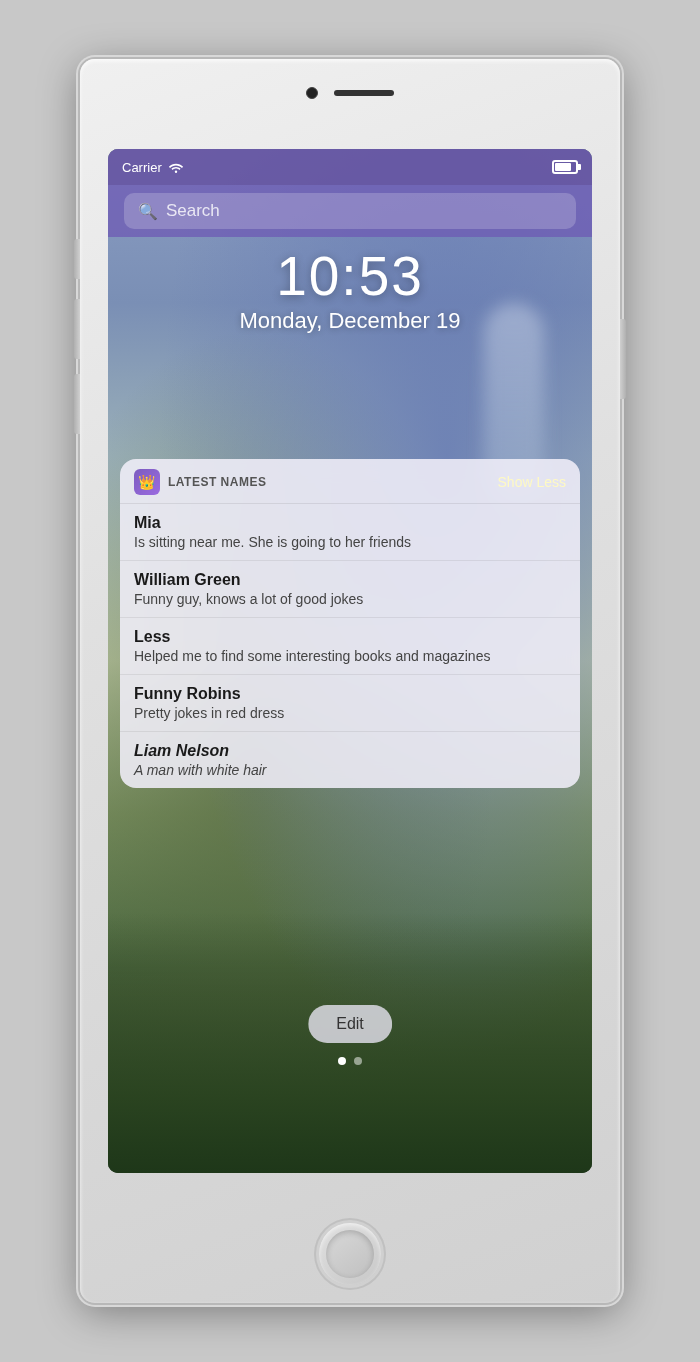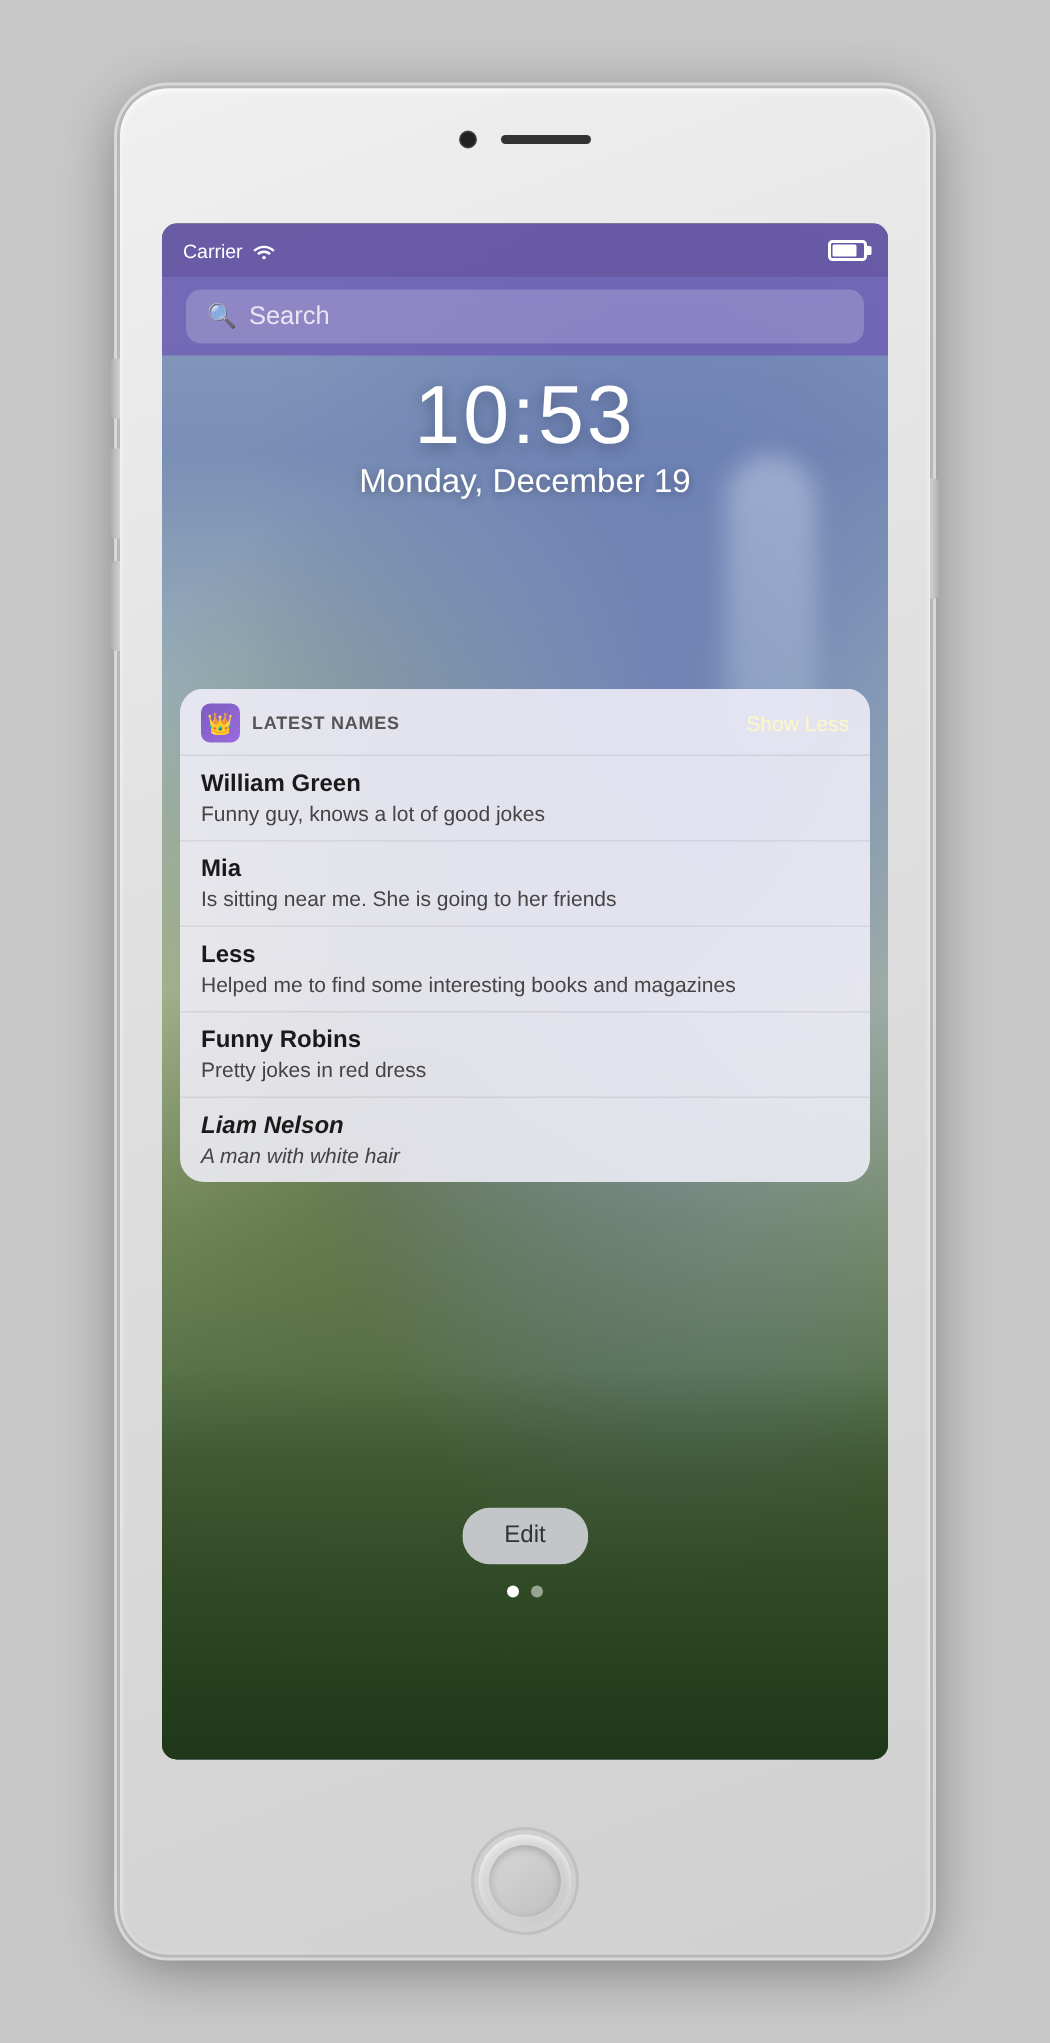--- a/index.html
+++ b/index.html
@@ -11,21 +11,21 @@
       display: flex;
       align-items: center;
       justify-content: center;
       font-family: -apple-system, 'Helvetica Neue', Arial, sans-serif;
     }
 
     .phone-outer {
       width: 540px;
       height: 1244px;
       background: linear-gradient(160deg, #f0f0f0 0%, #e0e0e0 40%, #d0d0d0 100%);
-      border-radius: 32px;
+      border-radius: 15px;
       position: relative;
       box-shadow:
         0 0 0 2px #b8b8b8,
         0 0 0 4px #d8d8d8,
         0 8px 40px rgba(0,0,0,0.4),
         inset 0 2px 4px rgba(255,255,255,0.8);
     }
 
     
     .btn-left-top {
@@ -482,27 +482,27 @@
         <div class="notif-header-left">
           <div class="app-icon">
             <span>👑</span>
           </div>
           <span class="notif-app-name">LATEST NAMES</span>
         </div>
         <span class="notif-show-less">Show Less</span>
       </div>
 
       <div class="notif-item">
+        <div class="notif-name">Mia</div>
+        <div class="notif-desc">Is sitting near me. She is going to her friends</div>
+      </div>
+
+      <div class="notif-item">
         <div class="notif-name">William Green</div>
         <div class="notif-desc">Funny guy, knows  a lot of good jokes</div>
-      </div>
-
-      <div class="notif-item">
-        <div class="notif-name">Mia</div>
-        <div class="notif-desc">Is sitting near me. She is going to her friends</div>
       </div>
 
       <div class="notif-item">
         <div class="notif-name">Less</div>
         <div class="notif-desc">Helped me to find some interesting books and magazines</div>
       </div>
 
       <div class="notif-item">
         <div class="notif-name">Funny Robins</div>
         <div class="notif-desc">Pretty jokes in red dress</div>

